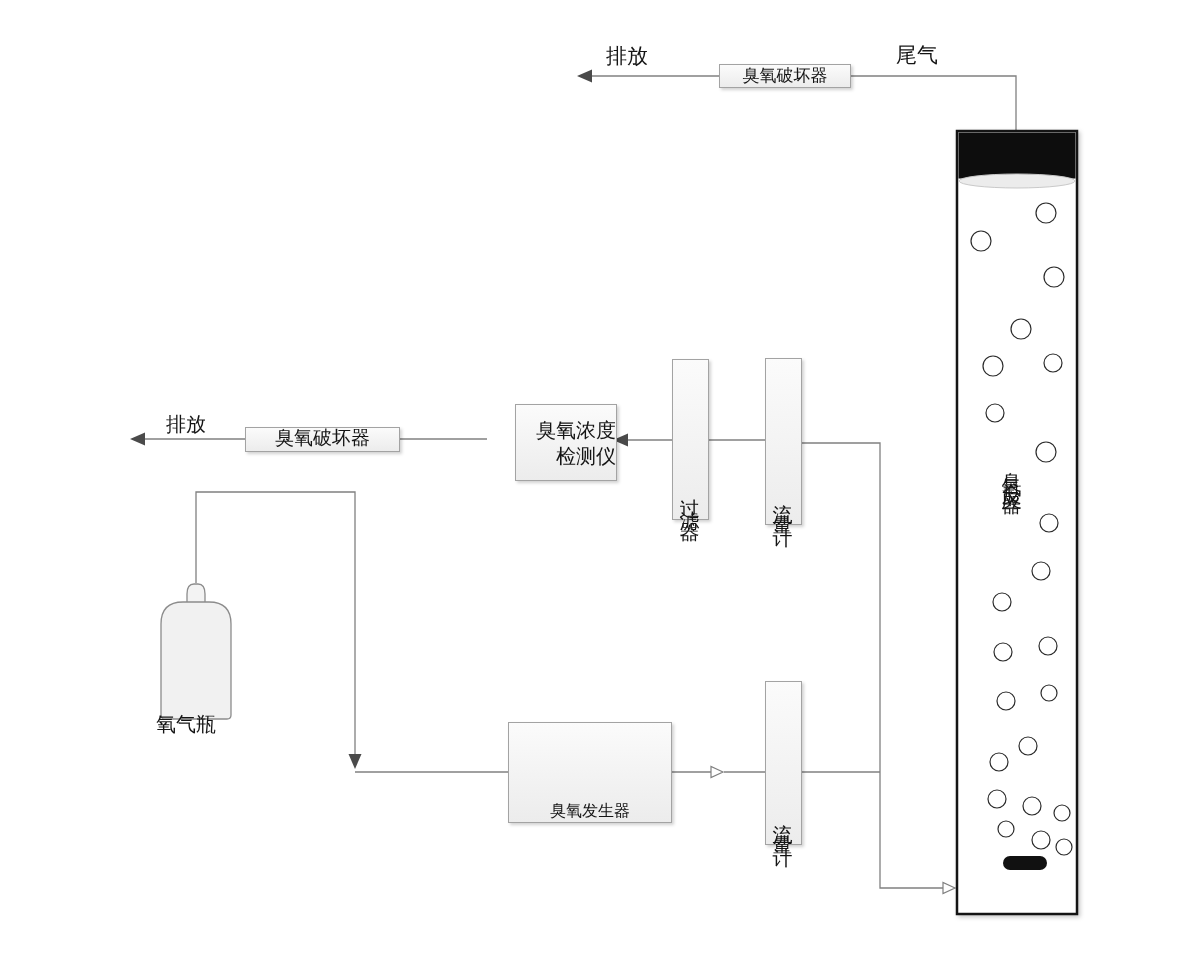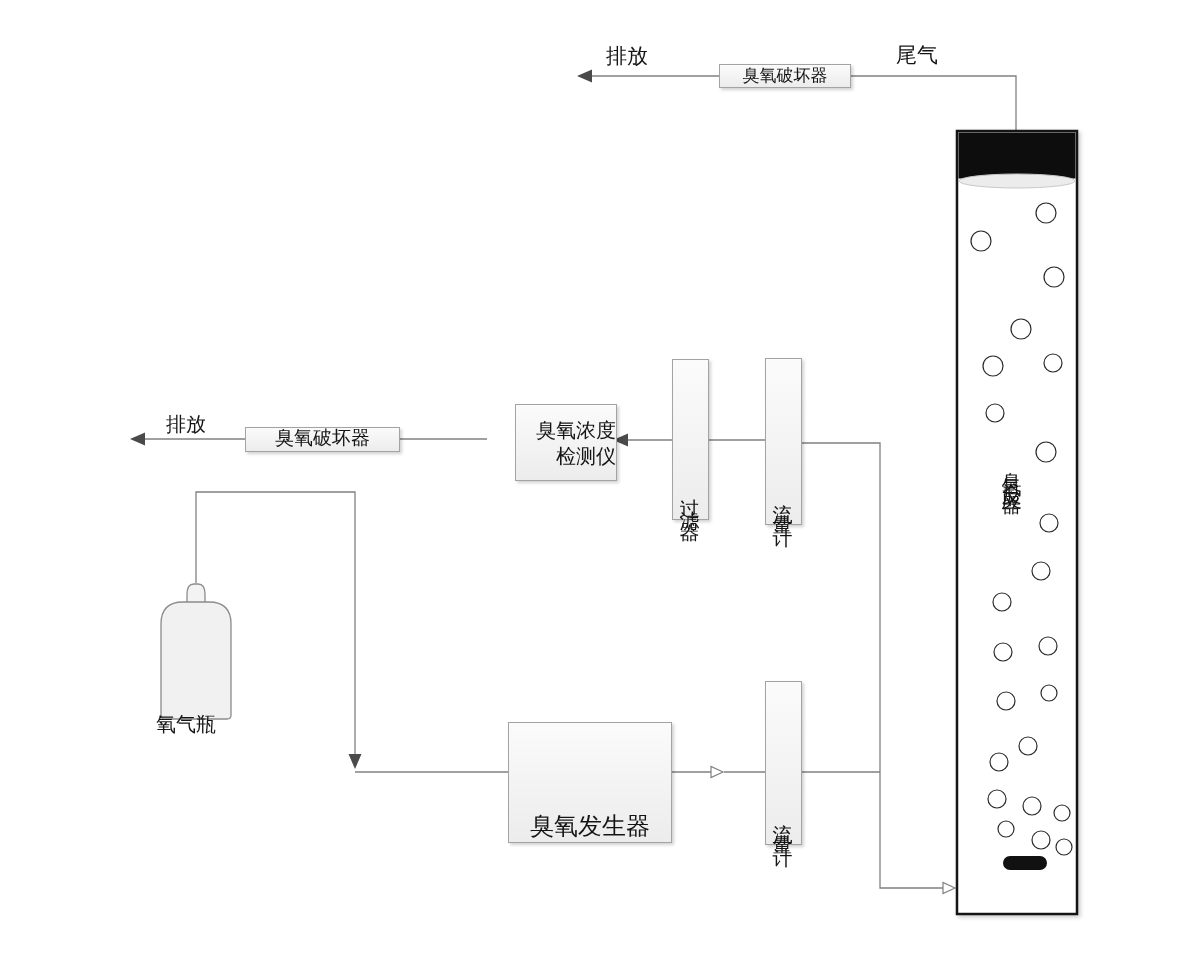--- a/index.html
+++ b/index.html
@@ -115,21 +115,21 @@
   </div>
 
   <div class="box" style="left:672px; top:359px; width:37px; height:161px; font-size:20px;">
     <span class="vtext" style="letter-spacing:12px;">过滤器</span>
   </div>
 
   <div class="box" style="left:765px; top:358px; width:37px; height:167px; font-size:20px;">
     <span class="vtext" style="letter-spacing:12px;">流量计</span>
   </div>
 
-  <div class="box" style="left:508px; top:722px; width:164px; height:121px; font-size:24px;">
+  <div class="box" style="left:508px; top:722px; width:164px; height:101px; font-size:16px;">
     <span>臭氧发生器</span>
   </div>
 
   <div class="box" style="left:765px; top:681px; width:37px; height:164px; font-size:20px;">
     <span class="vtext" style="letter-spacing:12px;">流量计</span>
   </div>
 
 </div>
 
 </body></html>

